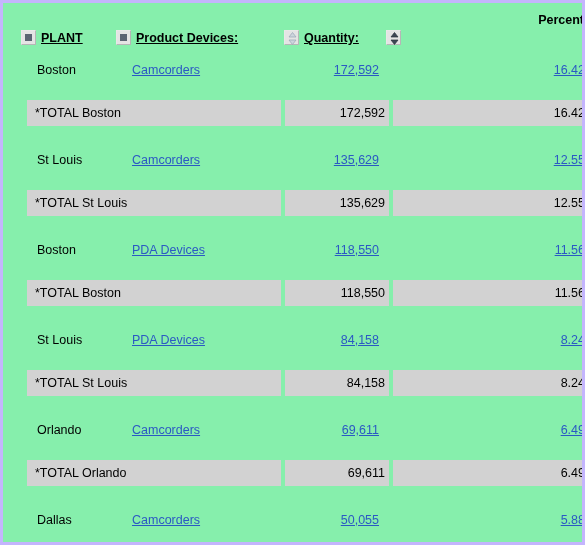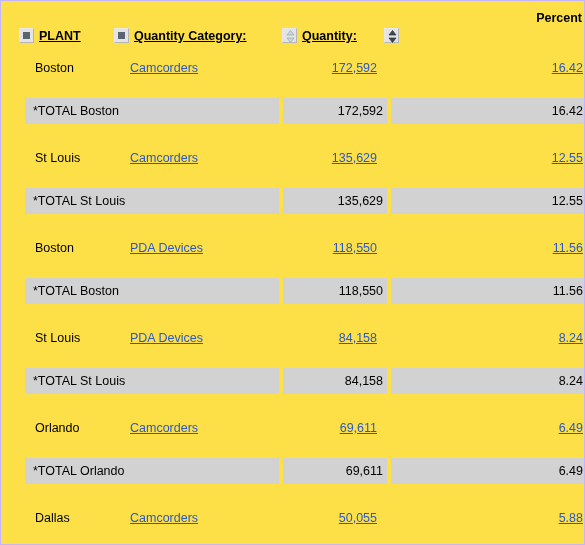--- a/index.html
+++ b/index.html
@@ -8,22 +8,22 @@
     background: #ffffff;
   }
   body {
     font-family: "Liberation Sans", sans-serif;
   }
   #page {
     position: relative;
     width: 585px;
     height: 545px;
     box-sizing: border-box;
-    background: #fde047;
-    border: 1px solid #c4b5fd;
+    background: #86efac;
+    border: 3px solid #c4b5fd;
     overflow: hidden;
   }
   .report {
     position: absolute;
     left: 0;
     top: 0;
     width: 583px;
     height: 543px;
   }
 
@@ -140,21 +140,21 @@
 
       <div class="hprefix">Percent</div>
 
       <div class="hcell" style="left:18px;">
         <span class="hicon square"></span>
         <span class="hlabel">PLANT</span>
       </div>
 
       <div class="hcell" style="left:113px;">
         <span class="hicon square"></span>
-        <span class="hlabel">Quantity Category:</span>
+        <span class="hlabel">Product Devices:</span>
       </div>
 
       <div class="hcell" style="left:281px;justify-content:flex-end;">
         <span class="hicon sort">
           <svg width="9" height="13" viewBox="0 0 9 13">
             <path d="M4.5 0.5 L8 5 L1 5 Z" fill="#cdd5dd" stroke="#9aa6b4" stroke-width="0.7"></path>
             <path d="M4.5 12.5 L1 8 L8 8 Z" fill="#cdd5dd" stroke="#9aa6b4" stroke-width="0.7"></path>
           </svg>
         </span>
         <span class="hlabel">Quantity:</span>

